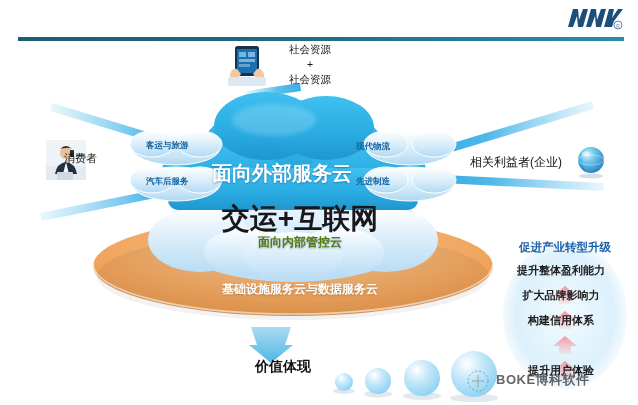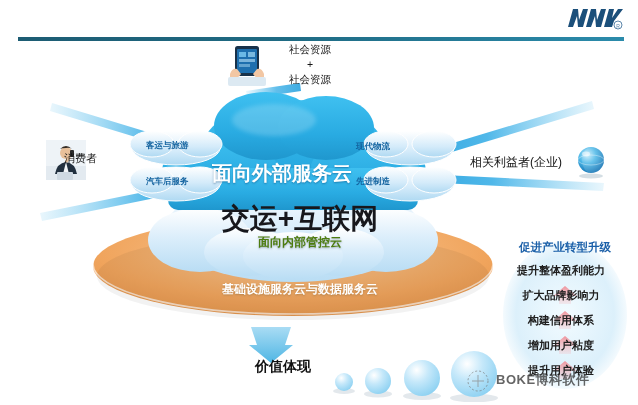--- a/index.html
+++ b/index.html
@@ -310,21 +310,20 @@
         <path d="M73 46 l12 10 h-6 v8 h-12 v-8 h-6 z"></path>
         <path d="M73 71 l12 10 h-6 v8 h-12 v-8 h-6 z"></path>
         <path d="M73 96 l12 10 h-6 v8 h-12 v-8 h-6 z"></path>
         <path d="M73 121 l12 10 h-6 v8 h-12 v-8 h-6 z"></path>
       </g>
     </svg>
     <div class="benefits-head">促进产业转型升级</div>
     <div class="b-item b0">提升整体盈利能力</div>
     <div class="b-item b1">扩大品牌影响力</div>
     <div class="b-item b2">构建信用体系</div>
-    <div class="b-item b3">增加用户粘度</div>
     <div class="b-item b4">提升用户体验</div>
   </div>
 
   <svg class="arrow-down" viewBox="0 0 56 36">
     <defs>
       <linearGradient id="dn" x1="0" y1="0" x2="0" y2="1">
         <stop offset="0%" stop-color="#a9dcf4"></stop>
         <stop offset="100%" stop-color="#4fb6e4"></stop>
       </linearGradient>
     </defs>

